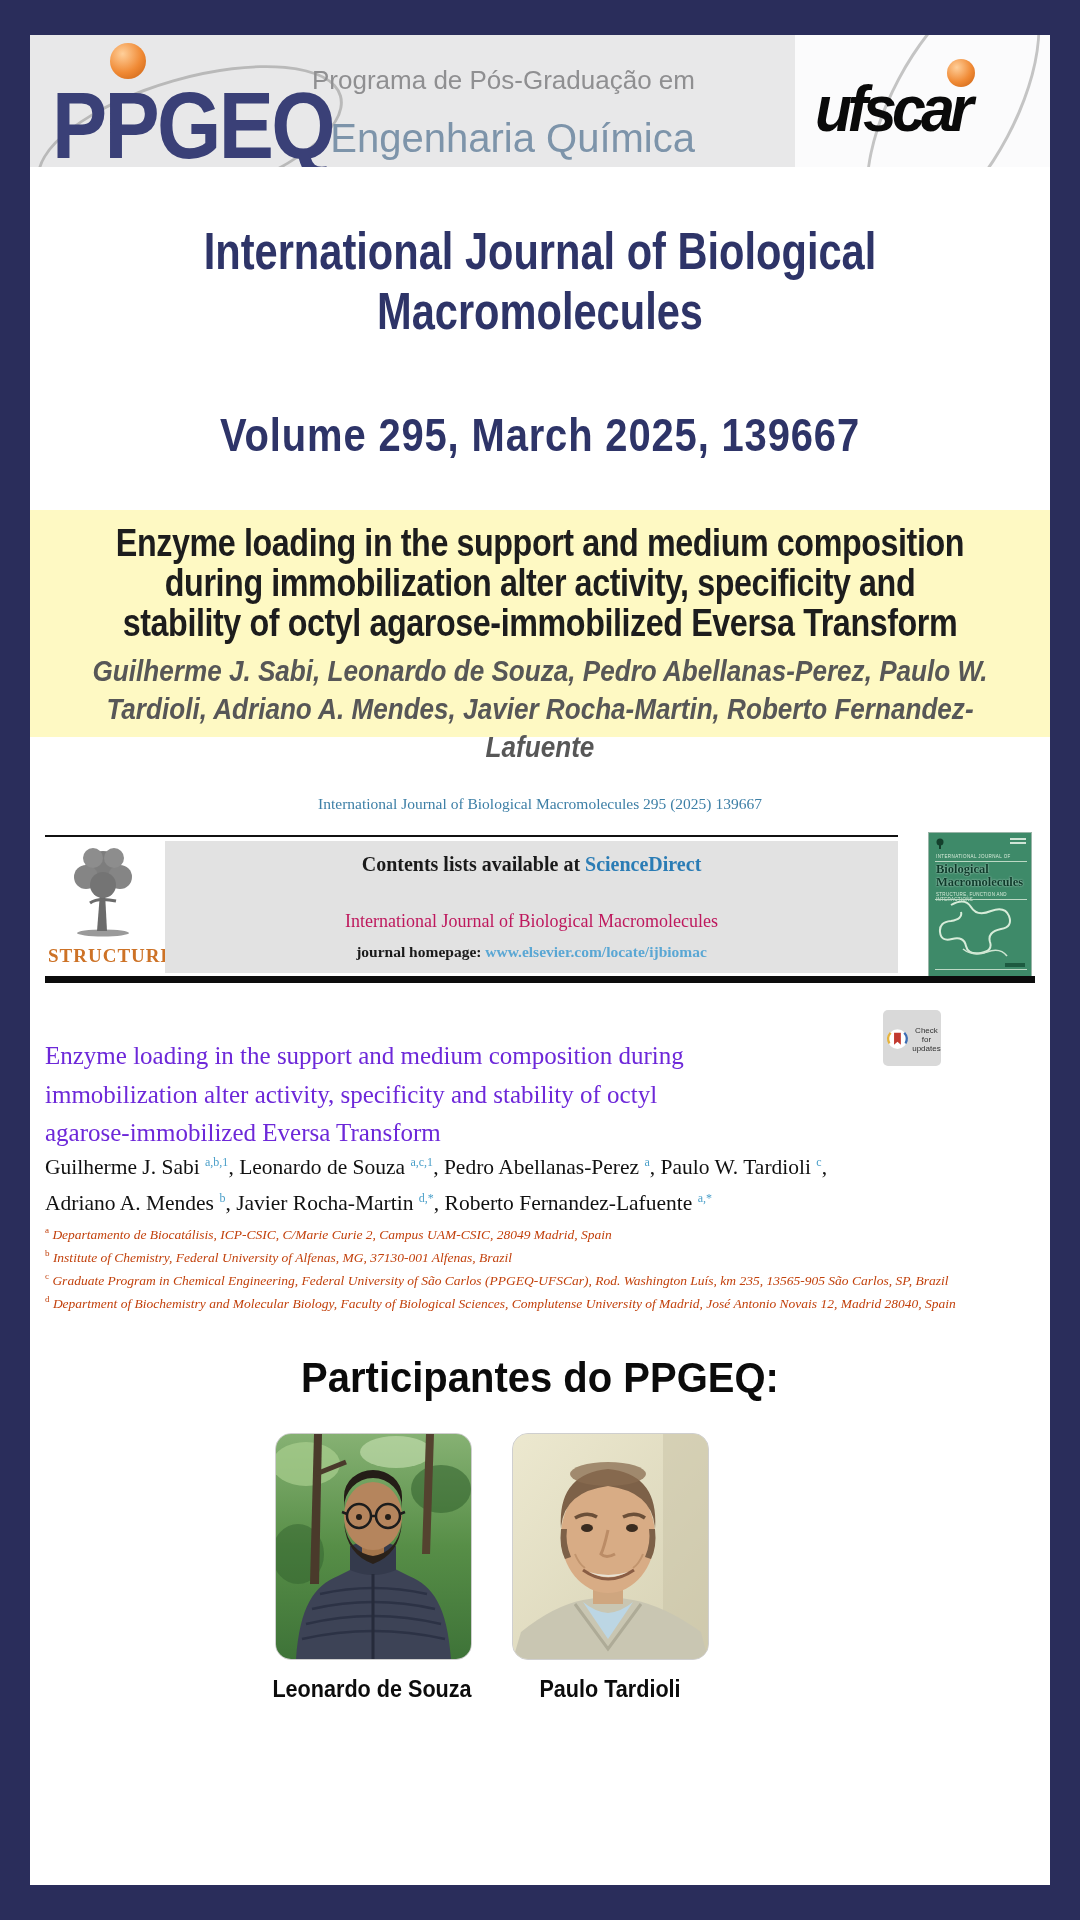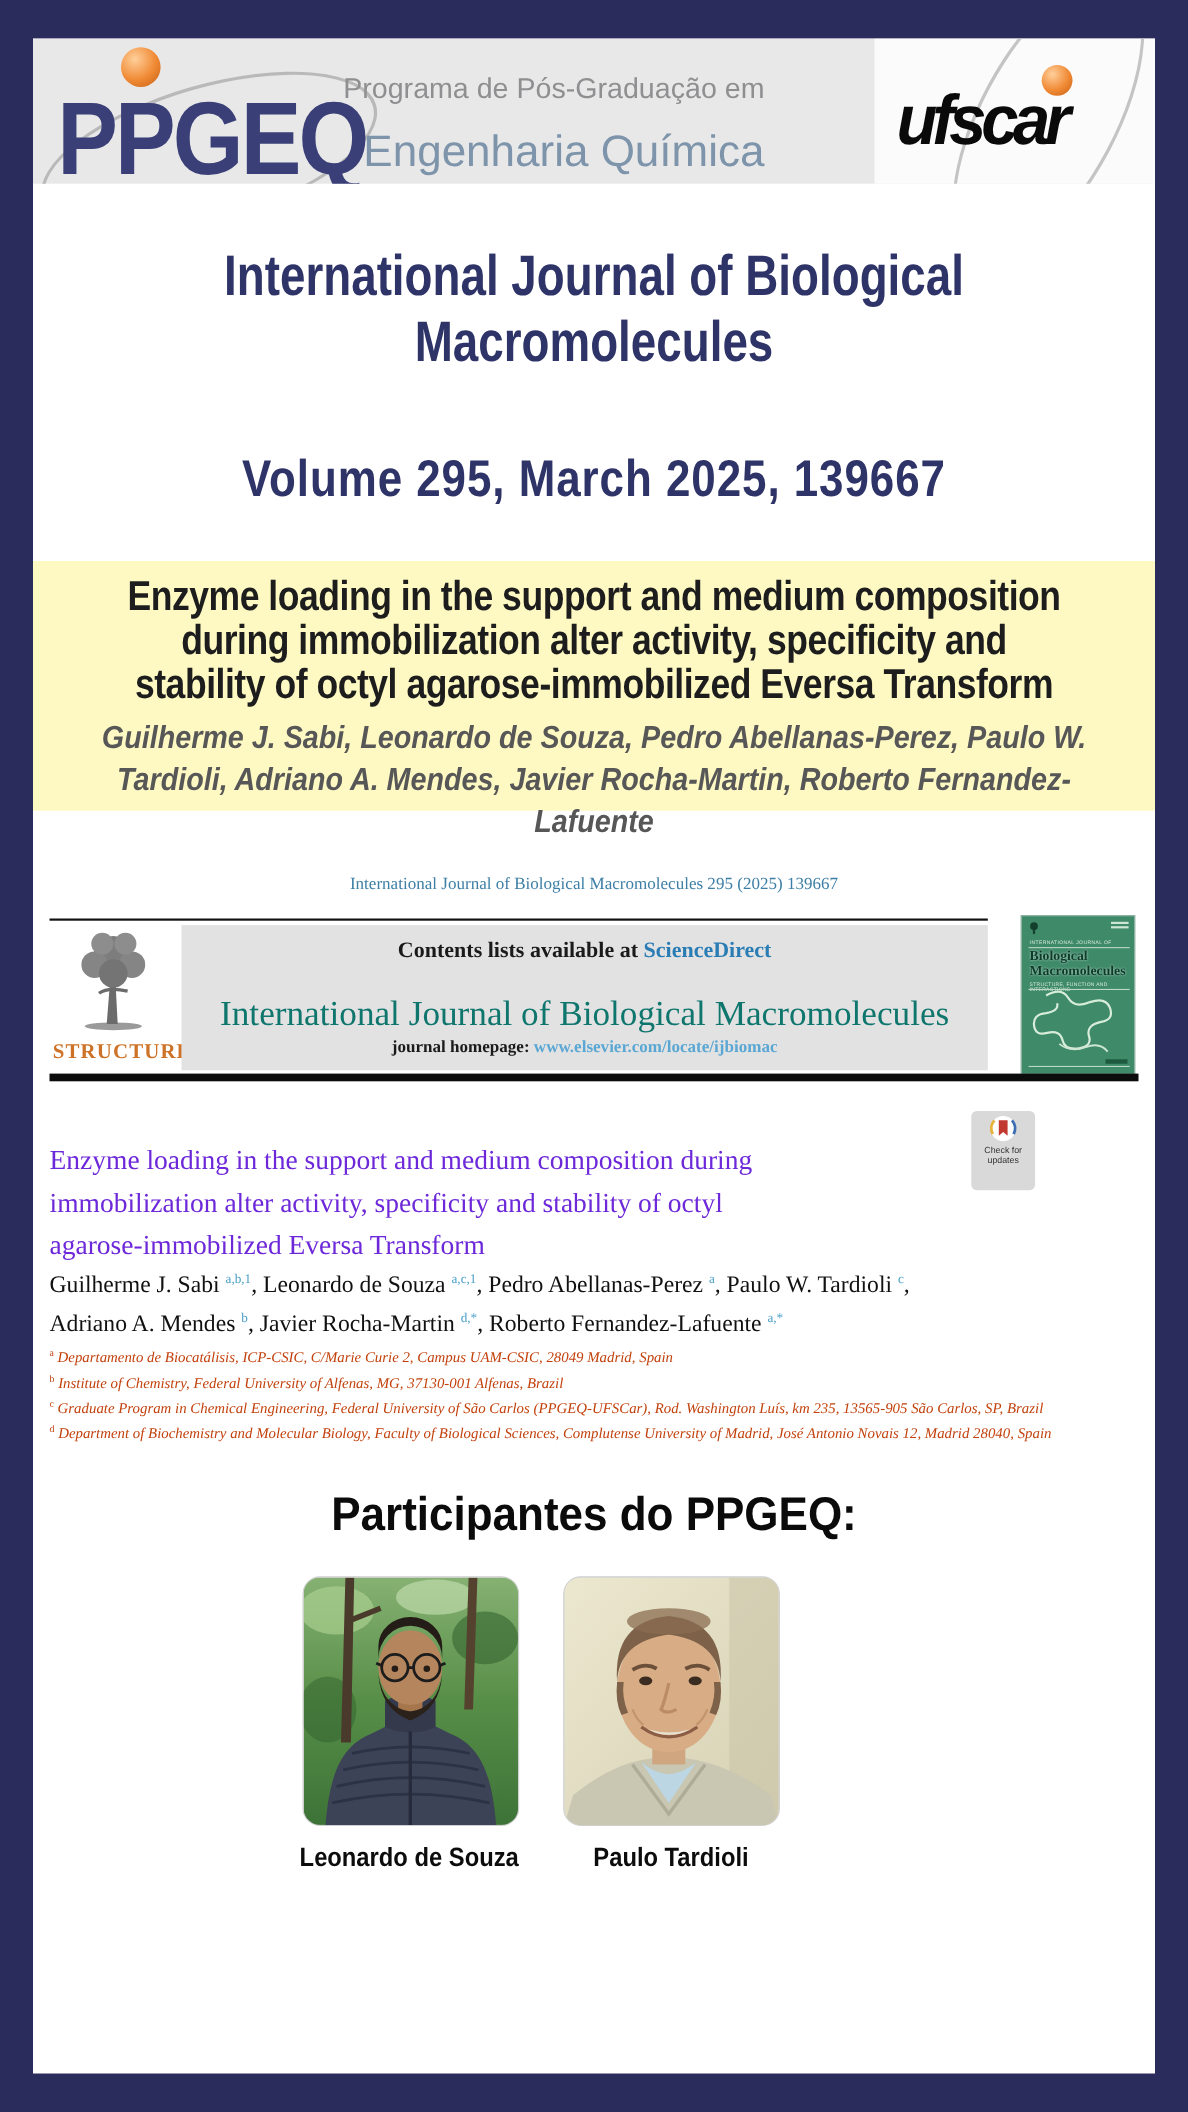--- a/index.html
+++ b/index.html
@@ -32,36 +32,36 @@
   .band-title{margin-top:13px;text-align:center;font-weight:bold;color:#1d1d1d;font-size:38px;line-height:40px;transform:scaleX(.85);letter-spacing:-0.5px;}
   .band-authors{margin-top:9px;text-align:center;font-weight:bold;font-style:italic;color:#575757;font-size:29px;line-height:38px;transform:scaleX(.9);}
   .citation{position:absolute;left:0;top:760px;width:1020px;text-align:center;font-family:"Liberation Serif",serif;font-size:15.5px;color:#3d7fa6;}
   .hline{position:absolute;left:15px;top:800px;width:853px;height:2px;background:#111;}
   .elsevier{position:absolute;left:18px;top:810px;width:110px;height:126px;text-align:center;}
   .elsevier-name{font-family:"Liberation Serif",serif;font-size:19px;font-weight:bold;color:#cd7226;letter-spacing:1px;margin-top:2px;}
   .jheader{position:absolute;left:135px;top:806px;width:733px;height:132px;background:#e2e2e2;box-sizing:border-box;
     display:flex;flex-direction:column;align-items:center;justify-content:space-between;padding:12px 0;font-family:"Liberation Serif",serif;}
   .contents-line{font-size:20px;color:#1a1a1a;font-weight:bold;}
   .contents-line .sd{color:#2a7cb5;}
-  .jname{font-size:32px;color:#0f766e;margin-top:23px;}
+  .jname{font-size:18px;color:#be185d;margin-top:23px;}
   .homepage{font-size:15.5px;color:#1a1a1a;font-weight:bold;}
   .homepage .url{color:#5aa7d4;}
   .cover{position:absolute;left:898px;top:797px;width:104px;height:145px;background:#3e8a69;border:1px solid #9ab5a8;box-sizing:border-box;overflow:hidden;padding-left:42px;}
   .cover-treeicon{position:absolute;left:6px;top:5px;width:10px;height:12px;}
   .cover-ref{position:absolute;right:5px;top:5px;width:16px;}
   .cover-ref div{height:2px;background:#cfe4d6;margin-bottom:2px;}
   .cover-kicker{position:absolute;left:7px;top:21px;font-size:4.5px;letter-spacing:.4px;color:#d8ecda;}
   .cover-rule{position:absolute;left:6px;width:92px;height:1px;background:#bcd8c4;}
   .cover-title{position:absolute;left:7px;top:30px;font-family:"Liberation Serif",serif;font-weight:bold;font-size:12.5px;line-height:13px;color:#0d3b2a;text-shadow:0 0 2px rgba(255,255,255,.75);}
   .cover-sub{position:absolute;left:7px;top:59px;font-size:4.5px;letter-spacing:.3px;color:#d8ecda;}
   .cover-squiggle{position:absolute;left:4px;top:64px;}
   .cover-bar{position:absolute;right:6px;bottom:9px;width:20px;height:4px;background:#1d5a40;}
   .rule{position:absolute;left:15px;top:941px;width:990px;height:7px;background:#0c0c0c;}
   .ptitle{position:absolute;left:15px;top:1002px;width:740px;font-family:"Liberation Serif",serif;font-size:25px;line-height:38.5px;color:#6d28d9;}
-  .badge{position:absolute;left:853px;top:975px;width:58px;height:72px;background:#d9d9d9;border-radius:5px;display:flex;flex-direction:column;align-items:center;padding-top:3px;box-sizing:border-box;}
+  .badge{position:absolute;left:853px;top:975px;width:58px;height:56px;background:#d9d9d9;border-radius:5px;display:flex;flex-direction:row;align-items:center;padding-top:3px;box-sizing:border-box;}
   .badge-text{font-size:8px;line-height:9px;color:#333;text-align:center;}
   .pauthors{position:absolute;left:15px;top:1112px;width:985px;font-family:"Liberation Serif",serif;font-size:21.5px;line-height:31px;color:#111;}
   .pauthors sup{color:#4a9fc9;font-size:12px;}
   .affils{position:absolute;left:15px;top:1186px;width:990px;font-family:"Liberation Serif",serif;font-style:italic;font-size:13.5px;line-height:19.5px;color:#c2410c;}
   .affils sup{font-size:9px;font-style:normal;}
 
   
   .ph{position:absolute;left:0;top:1318px;width:1020px;text-align:center;font-size:43px;font-weight:bold;color:#0b0b0b;transform:scaleX(.93);}
   .photo{position:absolute;top:1398px;width:195px;height:225px;border-radius:16px;overflow:hidden;border:1px solid #cfcfcf;background:#ddd;}
   .photo1{left:245px;}

